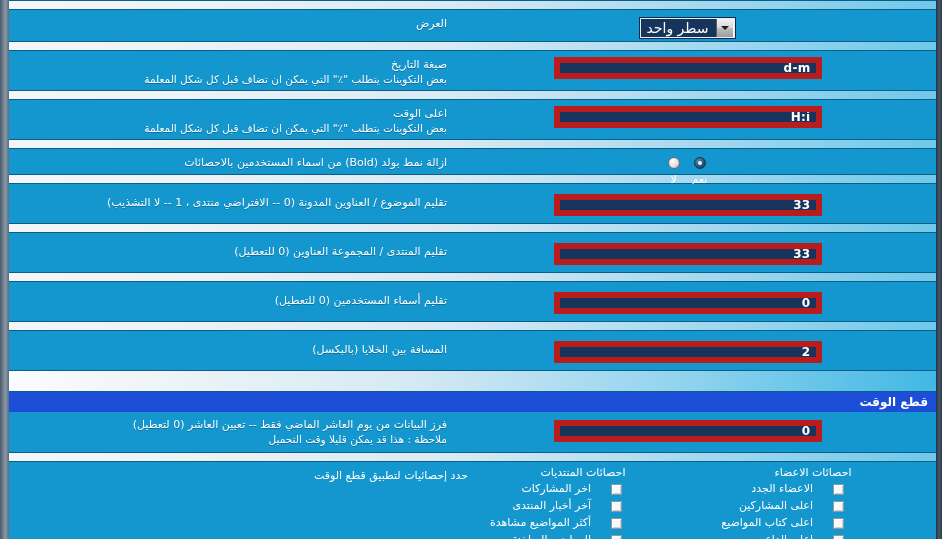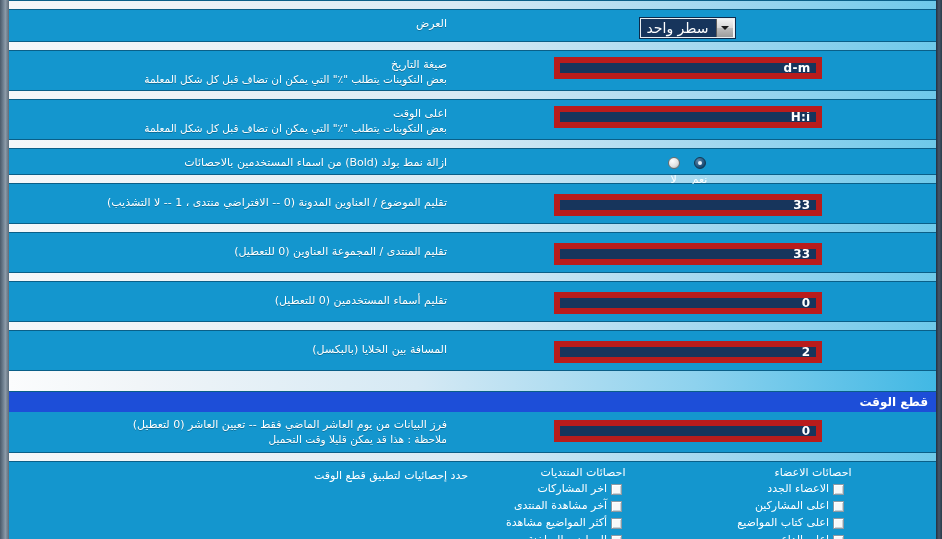--- a/index.html
+++ b/index.html
@@ -235,20 +235,21 @@
     flex-direction: row;
     align-items: center;
     justify-content: flex-start;
     direction: rtl;
     margin: 0 0 3px 0;
     padding-right: 84px;
     font-size: 11px;
     color: #ffffff;
     line-height: 14px;
     white-space: nowrap;
+    gap: 16px;
   }
   .col-forums .chk-row { padding-right: 76px; }
   .chk-box {
     width: 11px;
     height: 11px;
     box-sizing: border-box;
     background: #f7f9fa;
     border: 1px solid #8d9aa4;
     box-shadow: inset 1px 1px 0 #ffffff, inset -1px -1px 0 #c9d2d8;
     flex: 0 0 auto;
@@ -414,21 +415,21 @@
 
       <div class="col col-forums">
         <div class="col-title">احصائات المنتديات</div>
 
         <div class="chk-row">
           <span class="chk-box"></span>
           <span class="chk-label">اخر المشاركات</span>
         </div>
         <div class="chk-row">
           <span class="chk-box"></span>
-          <span class="chk-label">آخر مشاهدة المنتدى</span>
+          <span class="chk-label">آخر أخبار المنتدى</span>
         </div>
         <div class="chk-row">
           <span class="chk-box"></span>
           <span class="chk-label">أكثر المواضيع مشاهدة</span>
         </div>
         <div class="chk-row">
           <span class="chk-box"></span>
           <span class="chk-label">المواضيع الساخنة</span>
         </div>
 

